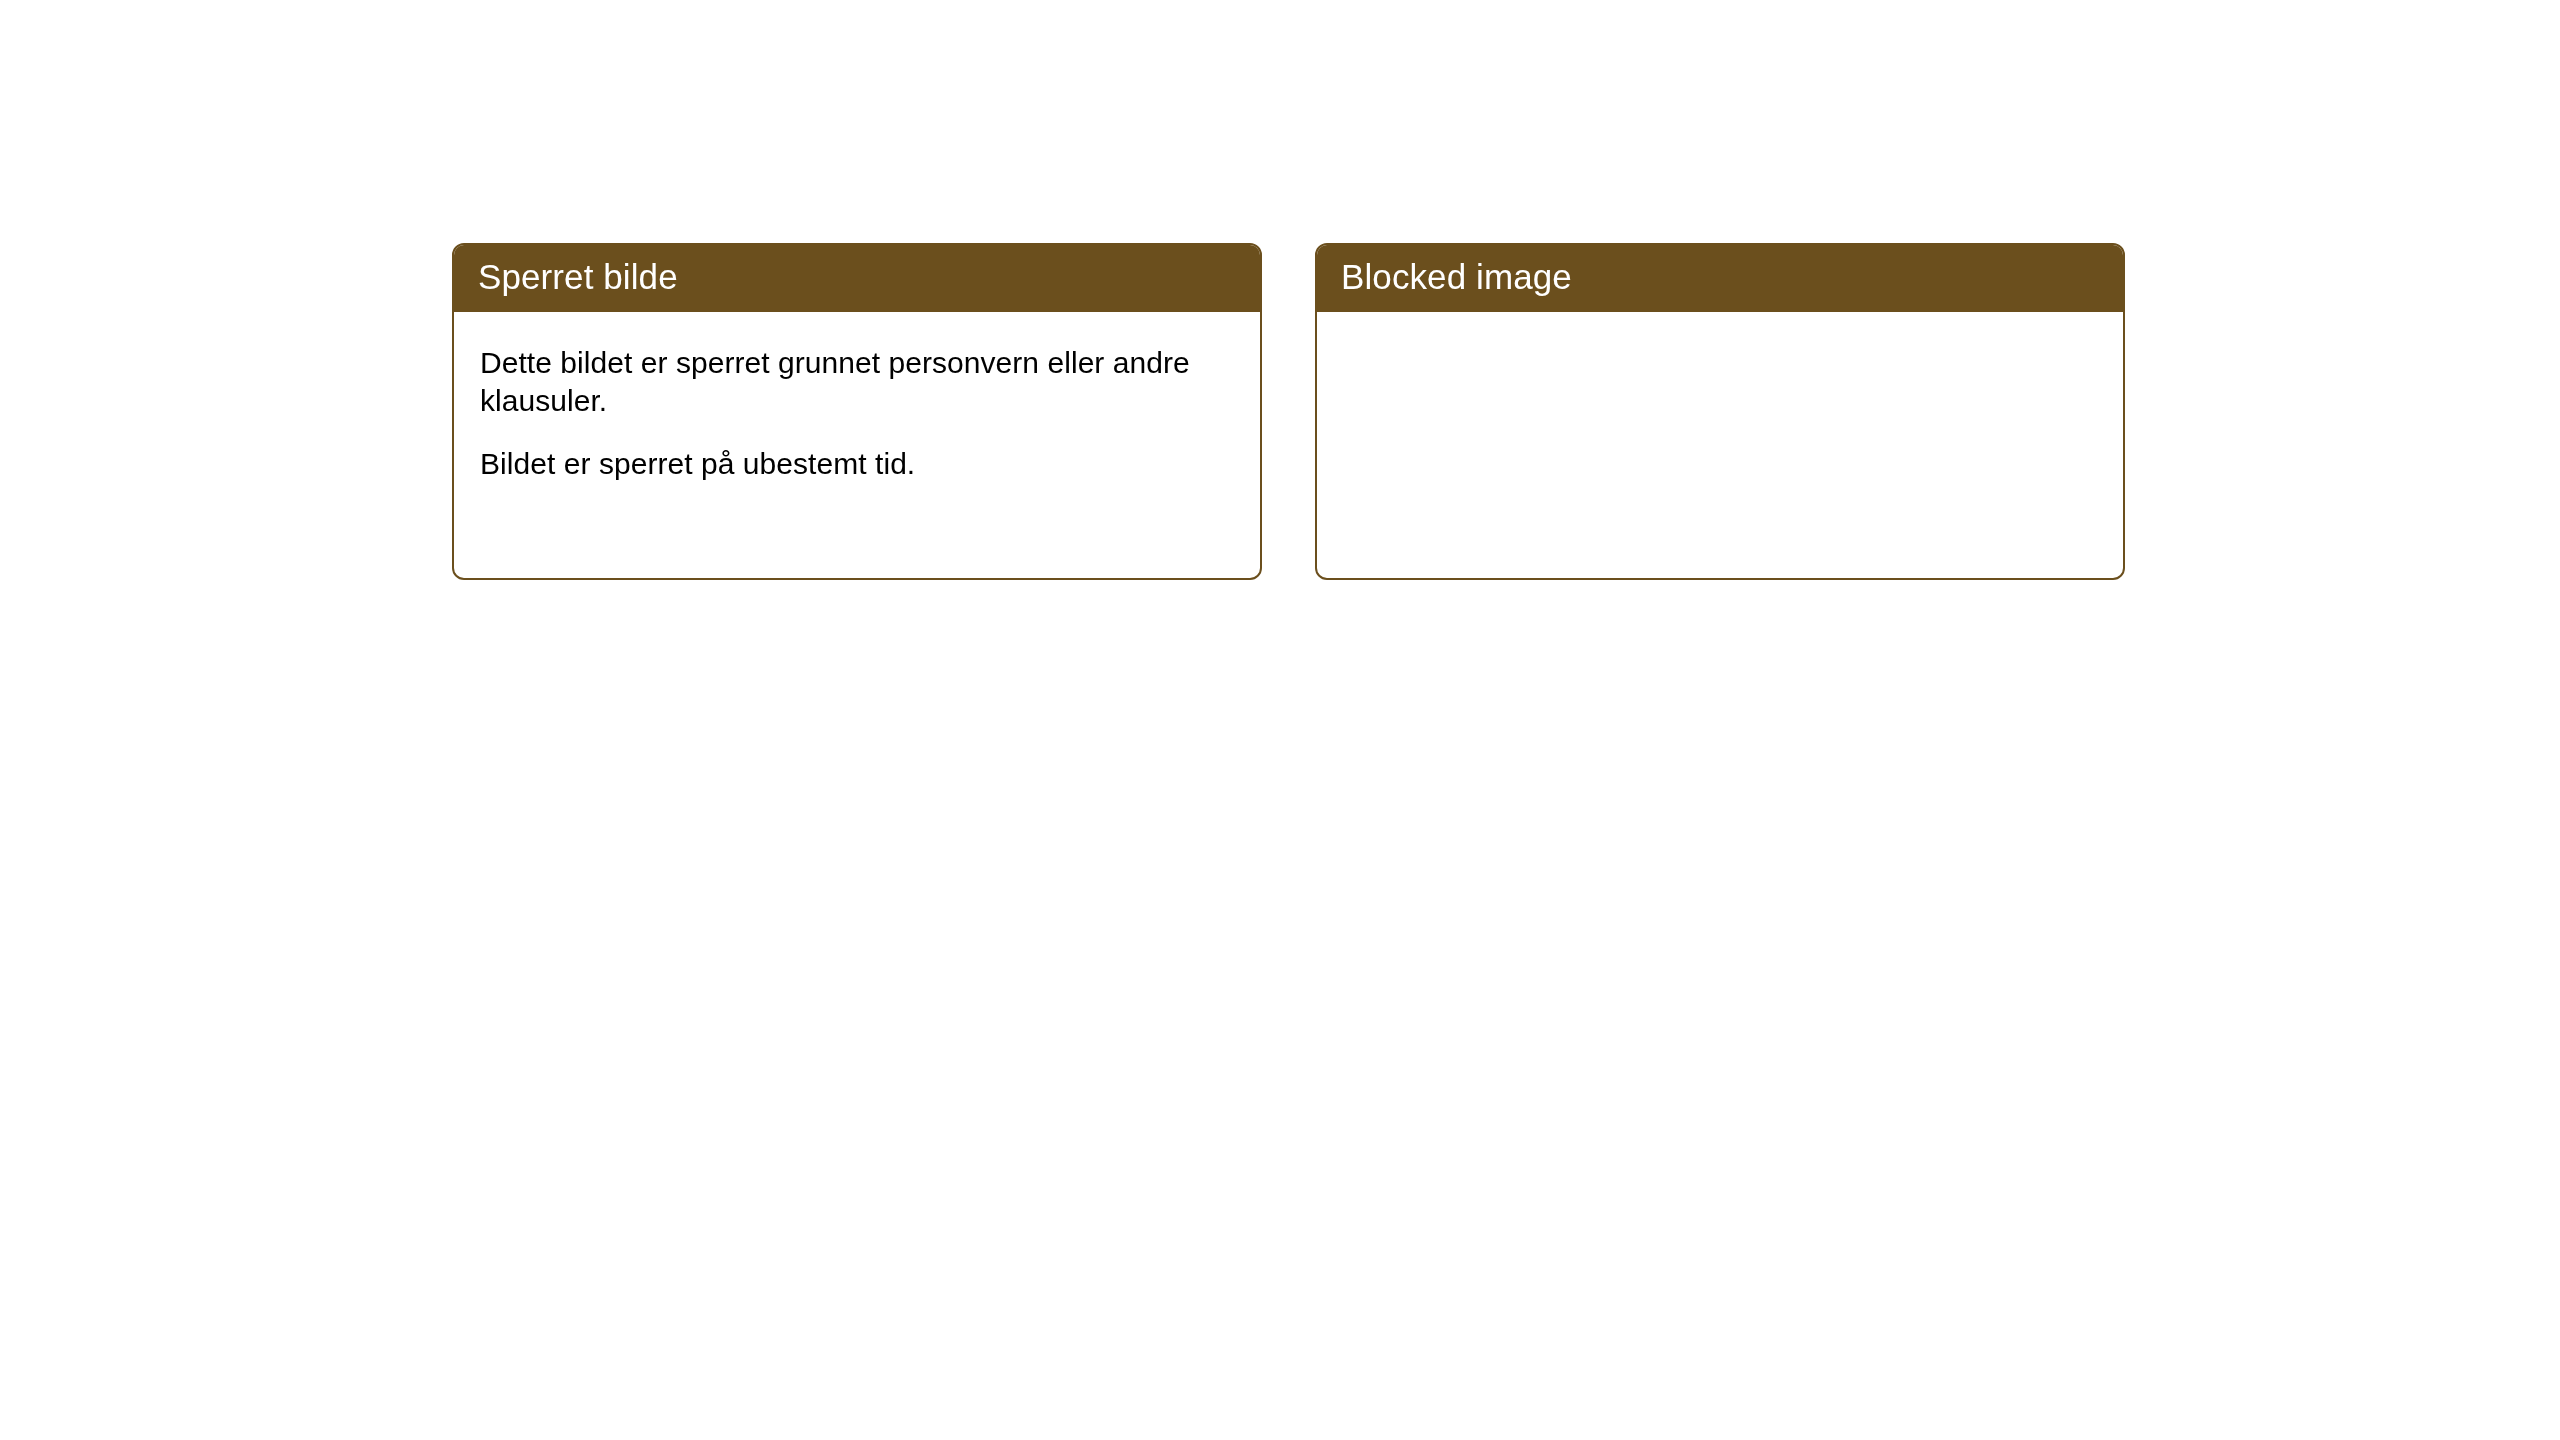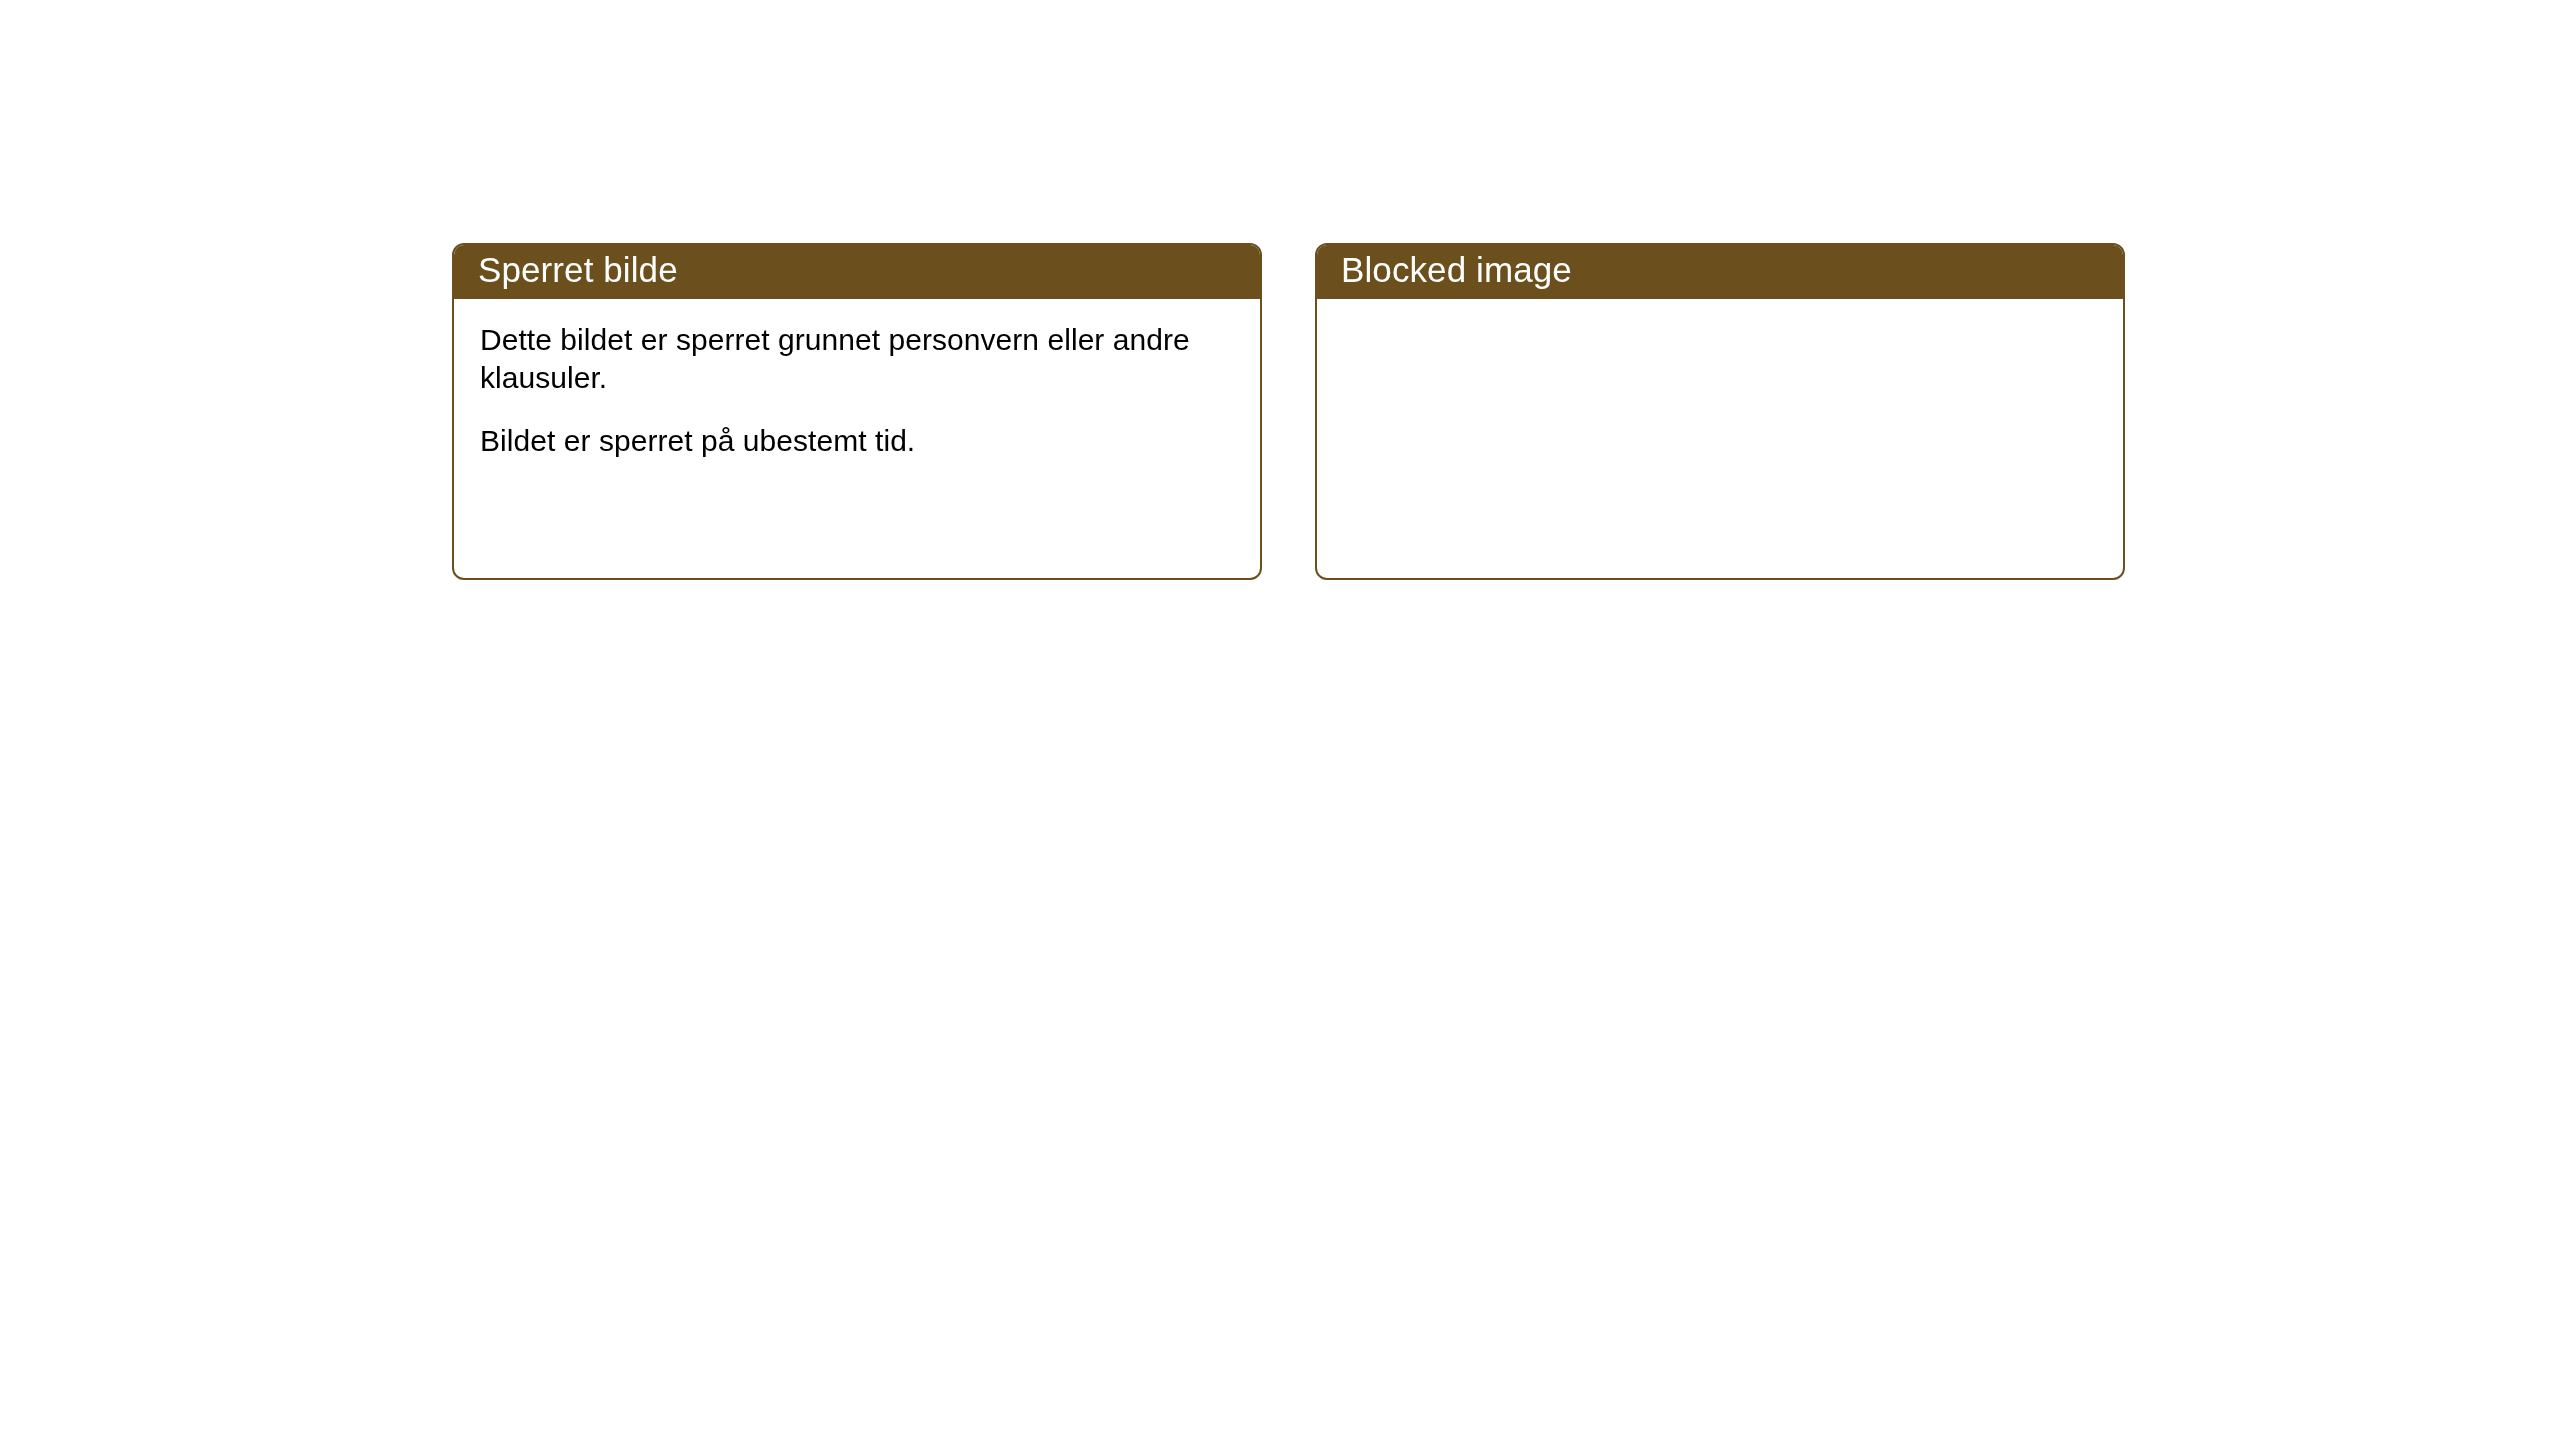--- a/index.html
+++ b/index.html
@@ -43,42 +43,42 @@
   .notice-card.card-en {
     left: 1315px;
     top: 243px;
     width: 810px;
     height: 337px;
     border-radius: 12px;
   }
 
   .card-header {
     box-sizing: border-box;
-    height: 56px;
+    height: 69px;
     background: #6b4f1d;
     margin: -2px -2px 0 -2px;
     border-top-left-radius: 12px;
     border-top-right-radius: 12px;
     display: flex;
     align-items: center;
     padding: 0 0 3px 26px;
   }
 
   .card-title {
     color: #ffffff;
     font-size: 35px;
     line-height: 1;
     font-weight: 400;
     letter-spacing: 0.1px;
     white-space: nowrap;
   }
 
   .card-body {
     box-sizing: border-box;
-    padding: 22px 30px 0 26px;
+    padding: 32px 30px 0 26px;
   }
 
   .card-paragraph {
     color: #000000;
     font-size: 30px;
     line-height: 1.28;
     font-weight: 400;
     margin: 0;
     letter-spacing: 0.05px;
   }

